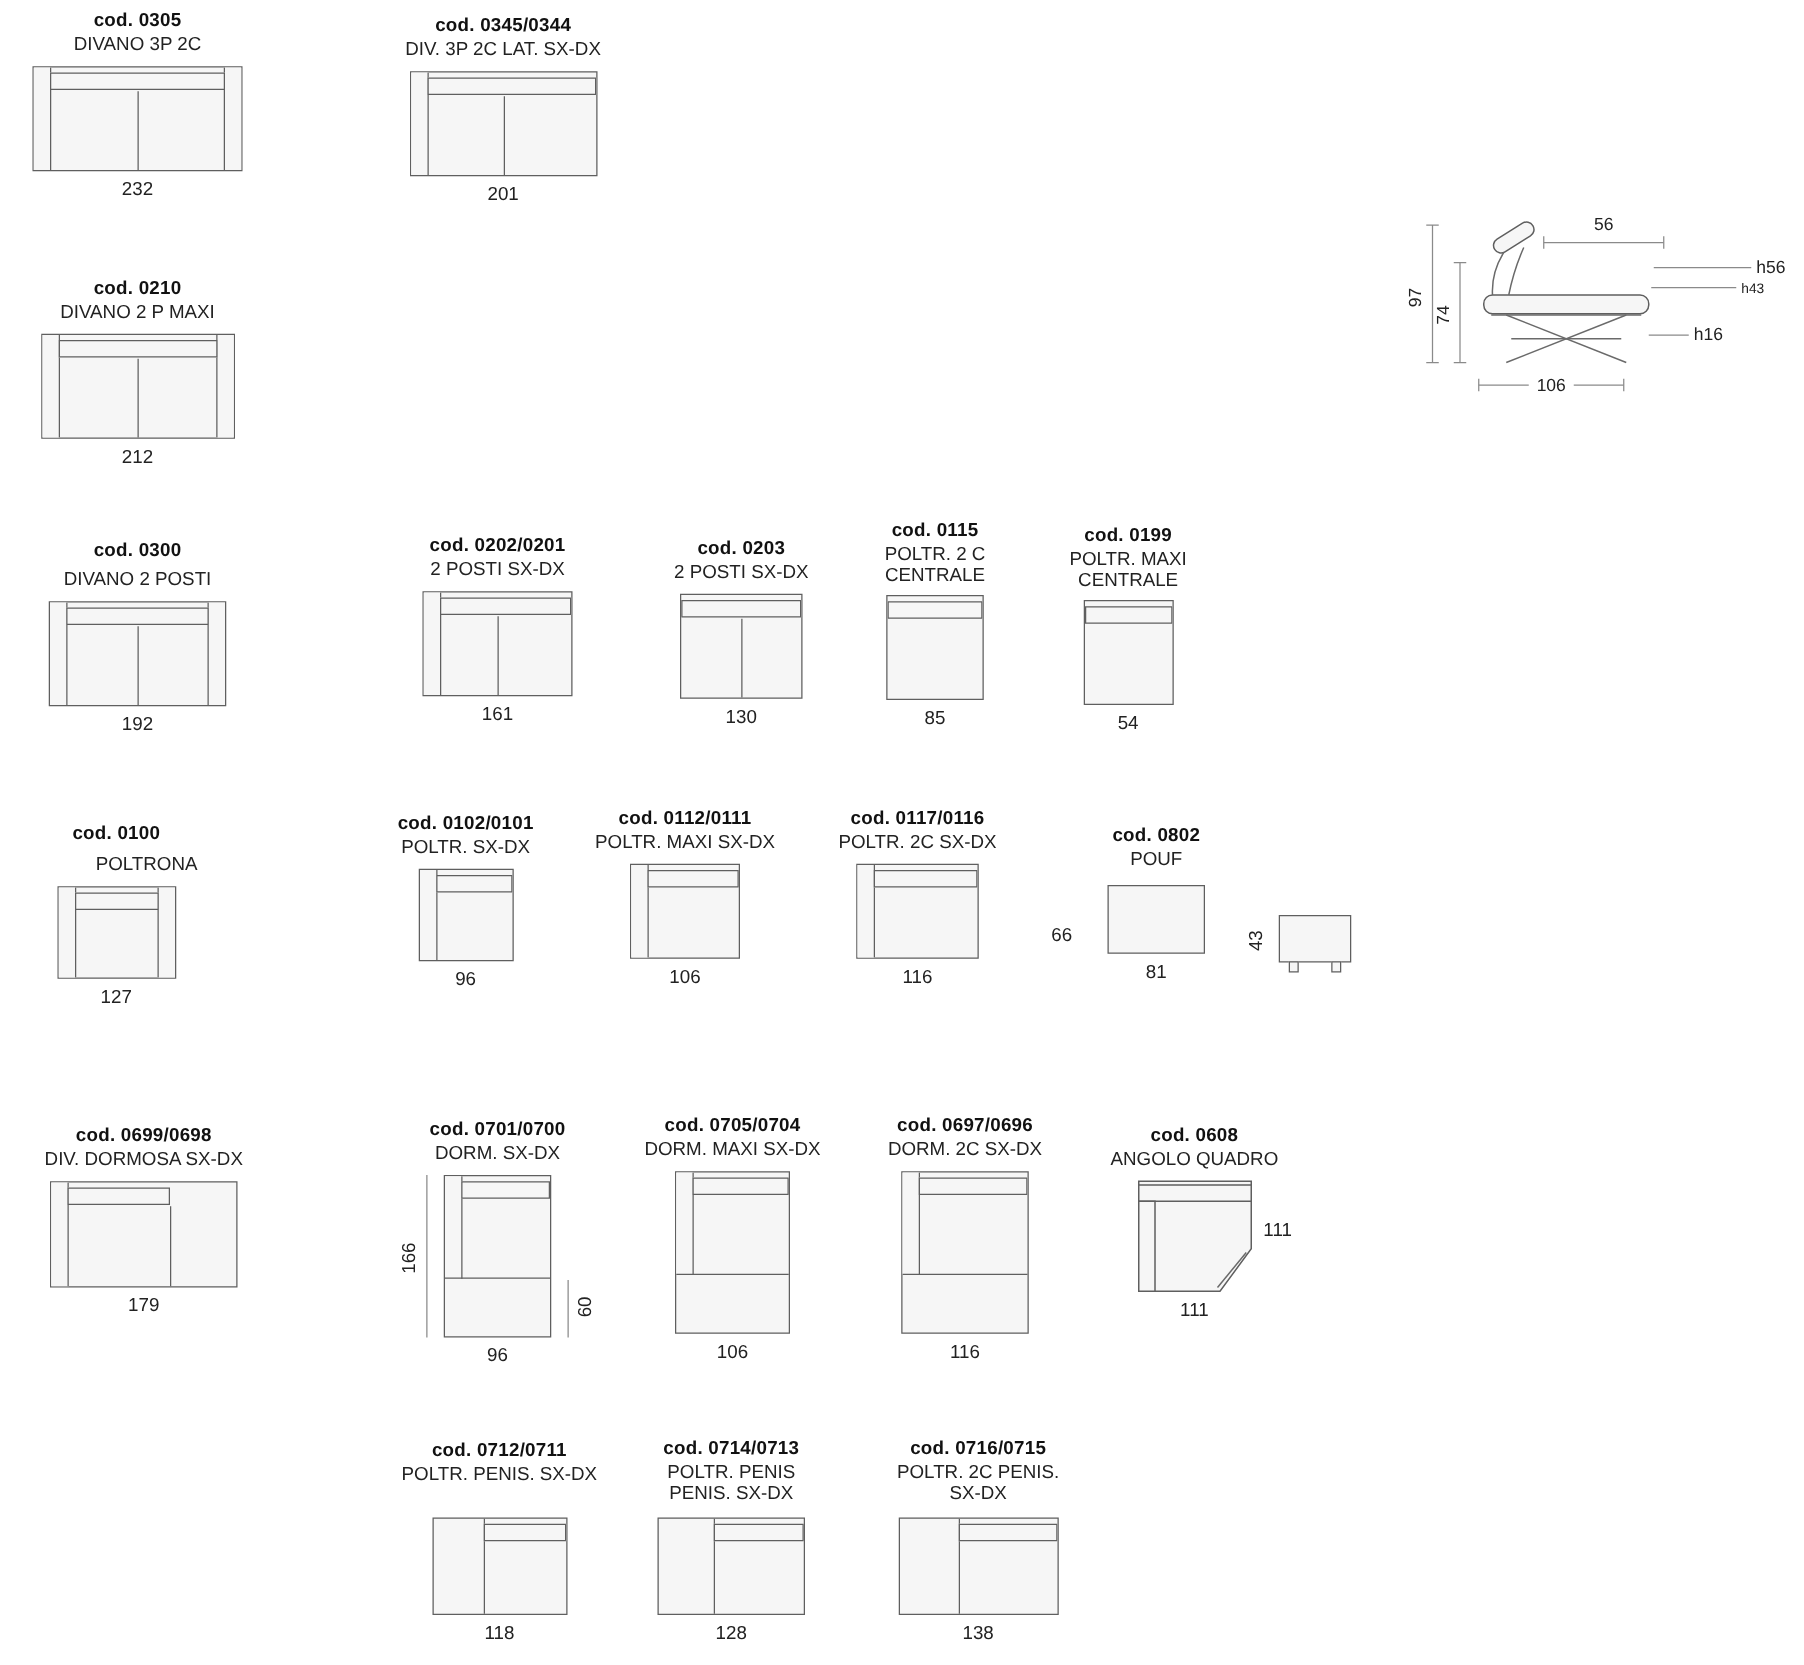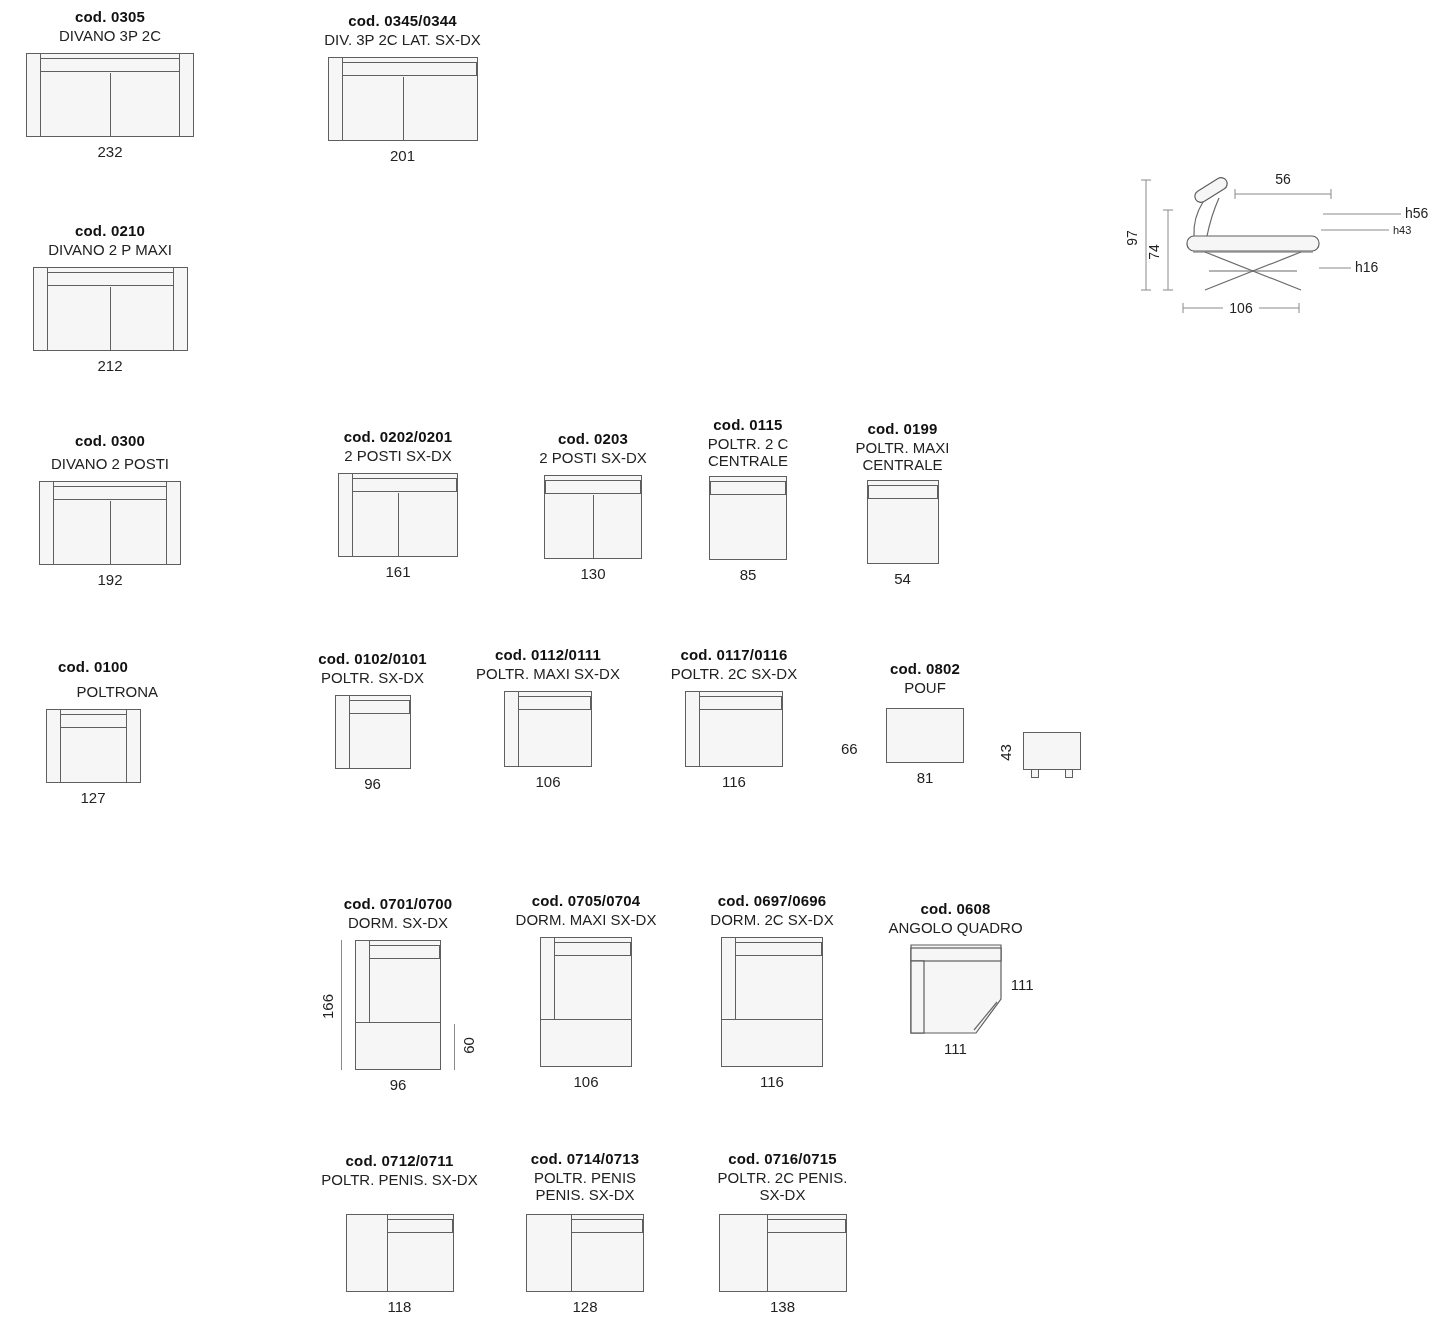--- a/index.html
+++ b/index.html
@@ -228,20 +228,30 @@
     <div class="dim">81</div>
     <div style="position:absolute; left:168px; top:72px;">
       <span class="vlabel" style="left:-26px; top:12px;">43</span>
       <div class="drawbox" style="width:58px;height:38px;margin:0;">
         <div class="foot" style="left:7px;"></div>
         <div class="foot" style="right:7px;"></div>
       </div>
     </div>
   </div>
 
+  <div class="card" style="left:15px; top:900px; width:200px;">
+    <div class="code">cod. 0699/0698</div>
+    <div class="name">DIV. DORMOSA SX-DX</div>
+    <div class="drawbox" style="width:150px;height:85px;">
+      <div class="arm arm-l"></div>
+      <div class="back" style="left:13px;width:82px;"></div>
+      <div class="vdiv" style="left:95px;"></div>
+    </div>
+    <div class="dim">179</div>
+  </div>
 
   <div class="card" style="left:328px; top:895px; width:140px;">
     <div class="code">cod. 0701/0700</div>
     <div class="name">DORM. SX-DX</div>
     <div style="position:relative; width:86px; height:130px; margin:9px auto 0;">
       <div class="dimline-v" style="left:-14px; top:0; height:130px;"></div>
       <span class="vlabel" style="left:-40px; top:58px;">166</span>
       <div class="dimline-v" style="right:-14px; bottom:0; height:46px;"></div>
       <span class="vlabel" style="right:-36px; bottom:16px;">60</span>
       <div class="drawbox" style="width:86px;height:130px;margin:0;">

